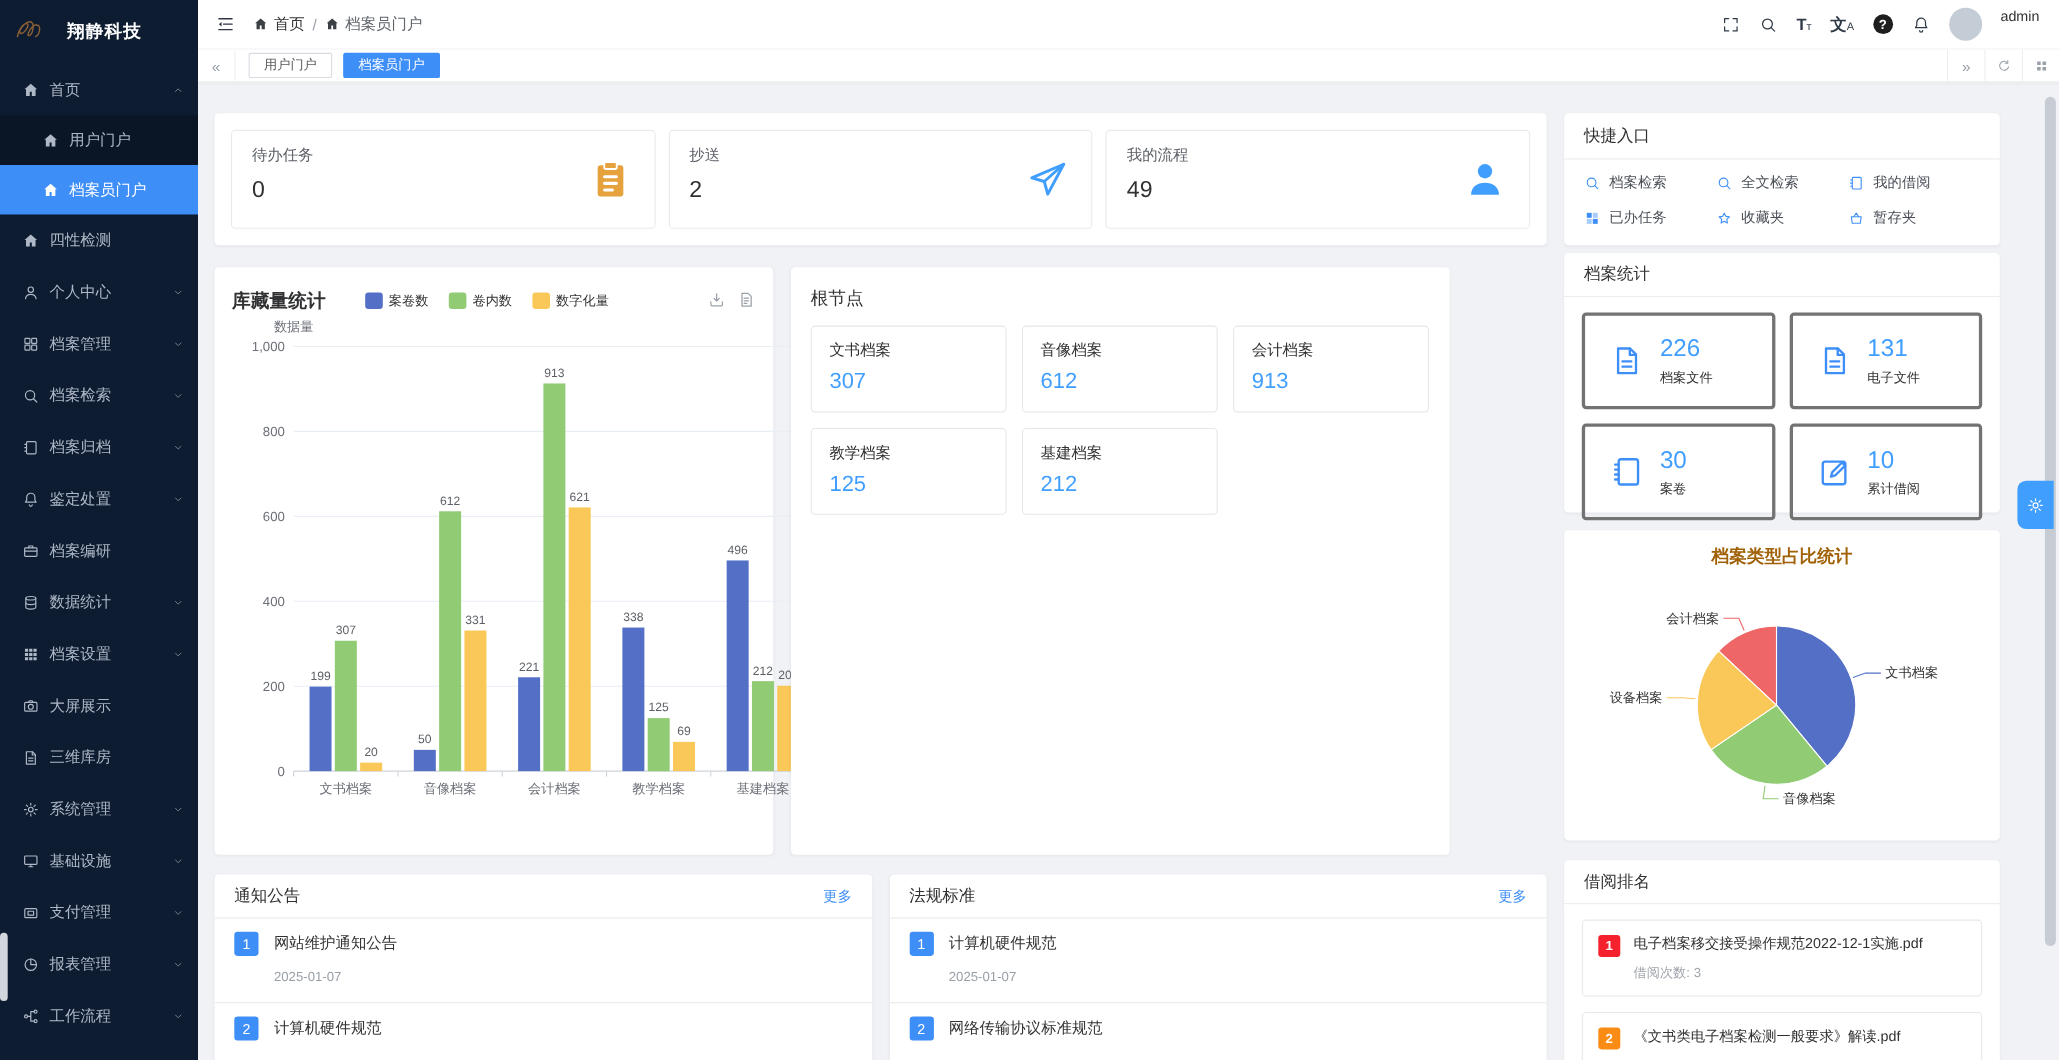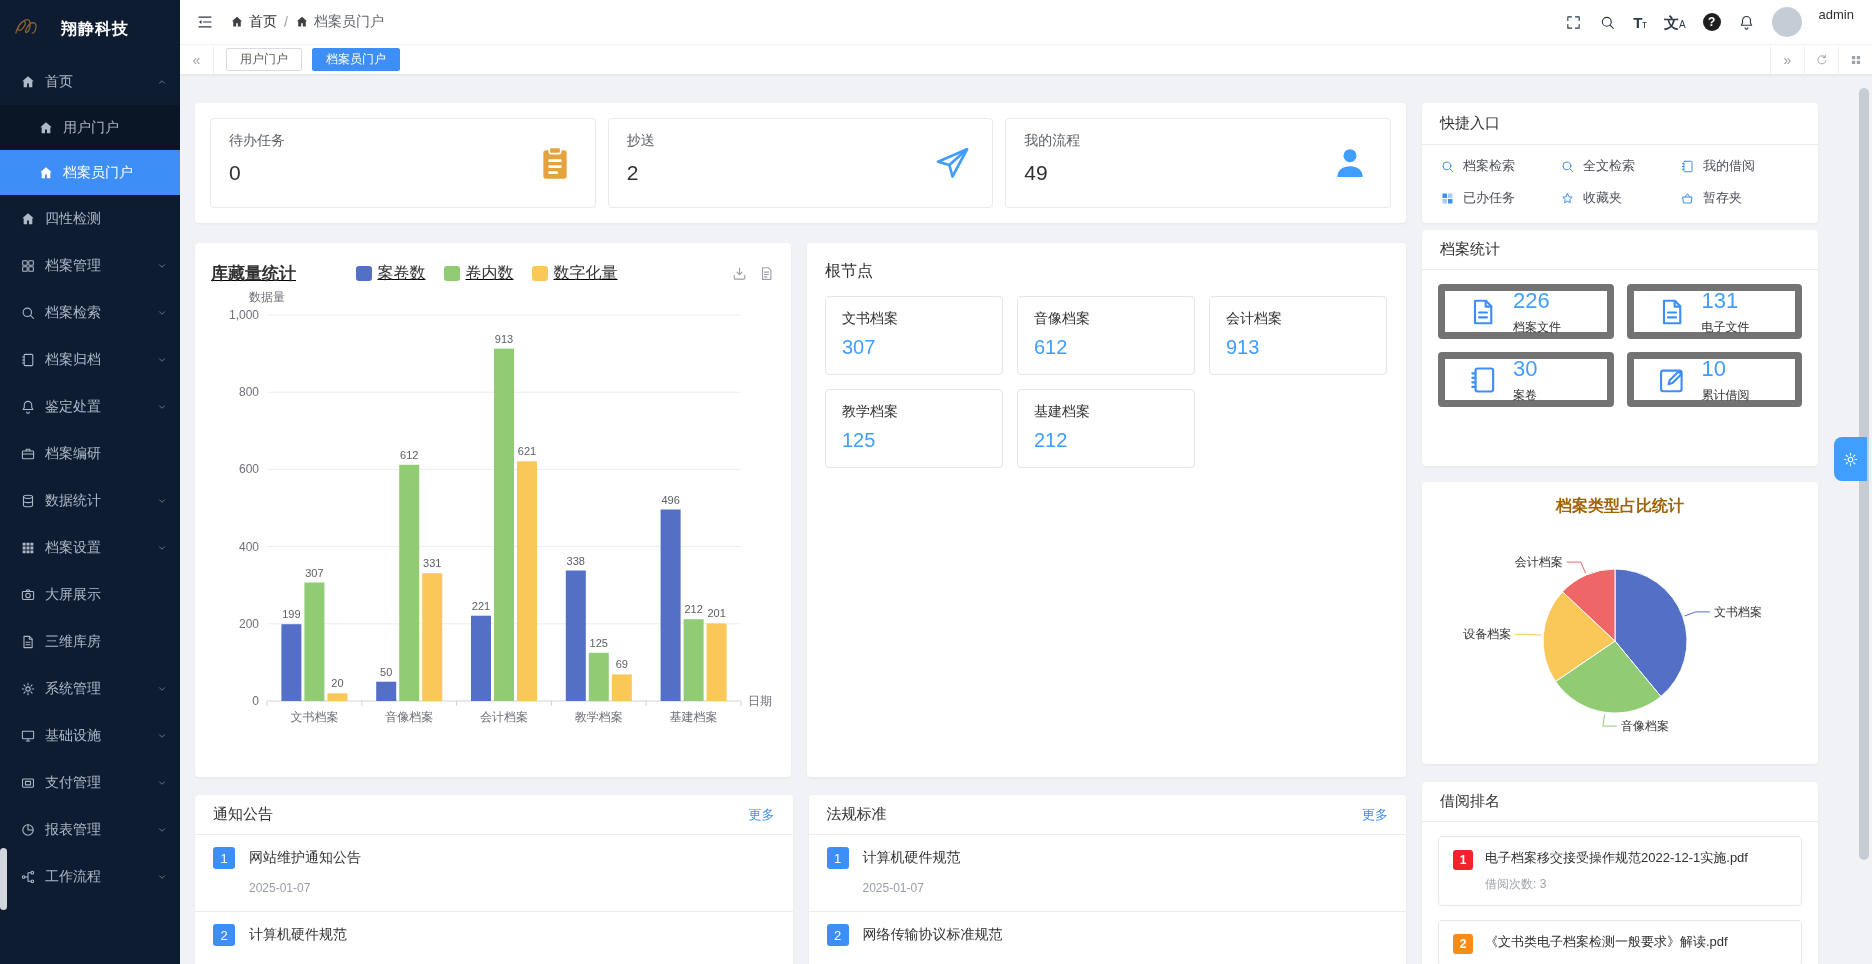--- a/index.html
+++ b/index.html
@@ -64,25 +64,25 @@
   .stat-card { height:120px; padding:15px; }
   .stat-row { display:flex; gap:12px; height:100%; }
   .stat-box { flex:1; border:1px solid #e8eaee; border-radius:4px; padding:13px 18px; position:relative; cursor:pointer; }
   .stat-label { font-size:14px; color:#5c6168; }
   .stat-value { font-size:21px; color:#303133; margin-top:11px; }
   .stat-ic { position:absolute; right:20px; top:50%; transform:translateY(-50%); }
   .stat-ic .ic { width:40px; height:40px; }
 
   
   .charts-row { display:flex; gap:16px; margin-top:20px; height:534px; }
-  .chart-card { width:596px; padding:14px 16px;text-decoration:underline; }
+  .chart-card { width:508px; padding:14px 16px; }
   .chart-head { display:flex; align-items:center; height:32px; }
   .chart-head h3 { font-size:17px; font-weight:bold; color:#303133; }
   .legend { display:flex; gap:18px; margin:0 auto; }
-  .legend-item { display:flex; align-items:center; gap:6px; font-size:16px; color:#333; cursor:pointer; }
+  .legend-item { display:flex; align-items:center; gap:6px; font-size:12px; color:#333; cursor:pointer; }
   .legend-swatch { width:16px; height:15px; border-radius:3px; }
   .toolbox { display:flex; gap:10px; color:#9aa0a9; }
   .toolbox .ic { width:17px; height:17px; cursor:pointer; }
 
   .root-card { width:599px; padding:14px 18px; }
   .root-card h3 { font-size:16px; font-weight:normal; color:#303133; margin:4px 0 14px; }
   .root-grid { display:flex; flex-wrap:wrap; gap:14px; }
   .root-box { width:178px; border:1px solid #e3e6ea; border-radius:4px; padding:13px 16px 15px; cursor:pointer; }
   .root-label { font-size:14px; color:#303133; }
   .root-value { font-size:20px; color:#409eff; margin-top:8px; }
@@ -99,21 +99,21 @@
 
   
   .quick-card { height:120px; }
   .quick-card .card-head { height:42px; }
   .quick-grid { display:grid; grid-template-columns:1fr 1fr 1fr; row-gap:14px; padding:12px 18px; }
   .quick-link { display:flex; align-items:center; gap:8px; font-size:13px; color:#4a4f57; cursor:pointer; }
   .quick-link .ic { width:15px; height:15px; color:#3e8ef7; }
 
   .astat-card { height:236px; margin-top:7px; }
   .astat-grid { display:grid; grid-template-columns:1fr 1fr; gap:13px; padding:14px 16px; }
-  .astat-tile { border:7px solid #737373; border-radius:4px; height:55px; display:flex; align-items:center; gap:14px; padding-left:22px; cursor:pointer; }
+  .astat-tile { border:3px solid #737373; border-radius:4px; height:88px; display:flex; align-items:center; gap:14px; padding-left:22px; cursor:pointer; }
   .astat-tile .ic { width:32px; height:32px; color:#3e8ef7; flex:none; }
   .astat-value { font-size:22px; color:#409eff; }
   .astat-label { font-size:12px; color:#303133; margin-top:5px; }
 
   .pie-card { height:282px; margin-top:16px; padding:14px 0 0; }
   .pie-title { font-size:16px; font-weight:bold; color:#a16207; text-align:center; }
   #piechart { display:flex; justify-content:center; margin-top:2px; }
 
   .borrow-card { height:240px; margin-top:18px; overflow:hidden; }
   .b-item { margin:14px 16px 0; border:1px solid #e8e8e8; border-radius:4px; padding:12px 14px; display:flex; gap:12px; cursor:pointer; }
@@ -168,20 +168,36 @@
               <path fill="currentColor" d="M12 3.2 3.4 10.7h2.1v9.1h5.1v-5.6h2.8v5.6h5.1v-9.1h2.1Z"></path>
             </svg>
             <span>档案员门户</span>
           </div>
         </div>
         <div class="mi">
           <svg class="ic" viewBox="0 0 24 24">
             <path fill="currentColor" d="M12 3.2 3.4 10.7h2.1v9.1h5.1v-5.6h2.8v5.6h5.1v-9.1h2.1Z"></path>
           </svg>
           <span>四性检测</span>
+        </div>
+        <div class="mi">
+          <svg class="ic" viewBox="0 0 24 24">
+            <g fill="none" stroke="currentColor" stroke-width="1.6" stroke-linecap="round" stroke-linejoin="round">
+              <circle cx="12" cy="8" r="3.6"></circle>
+              <path d="M4.8 20.2c.6-3.8 3.6-5.7 7.2-5.7s6.6 1.9 7.2 5.7"></path>
+            </g>
+          </svg>
+          <span>个人中心</span>
+          <span class="chev">
+            <svg class="ic" viewBox="0 0 24 24">
+              <g fill="none" stroke="currentColor" stroke-width="1.6" stroke-linecap="round" stroke-linejoin="round">
+                <path d="m7 9.5 5 5 5-5"></path>
+              </g>
+            </svg>
+          </span>
         </div>
         <div class="mi">
           <svg class="ic" viewBox="0 0 24 24">
             <g fill="none" stroke="currentColor" stroke-width="1.6" stroke-linecap="round" stroke-linejoin="round">
               <rect x="4" y="4" width="6.8" height="6.8" rx="1"></rect>
               <rect x="13.2" y="4" width="6.8" height="6.8" rx="1"></rect>
               <rect x="4" y="13.2" width="6.8" height="6.8" rx="1"></rect>
               <rect x="13.2" y="13.2" width="6.8" height="6.8" rx="1"></rect>
             </g>
           </svg>

